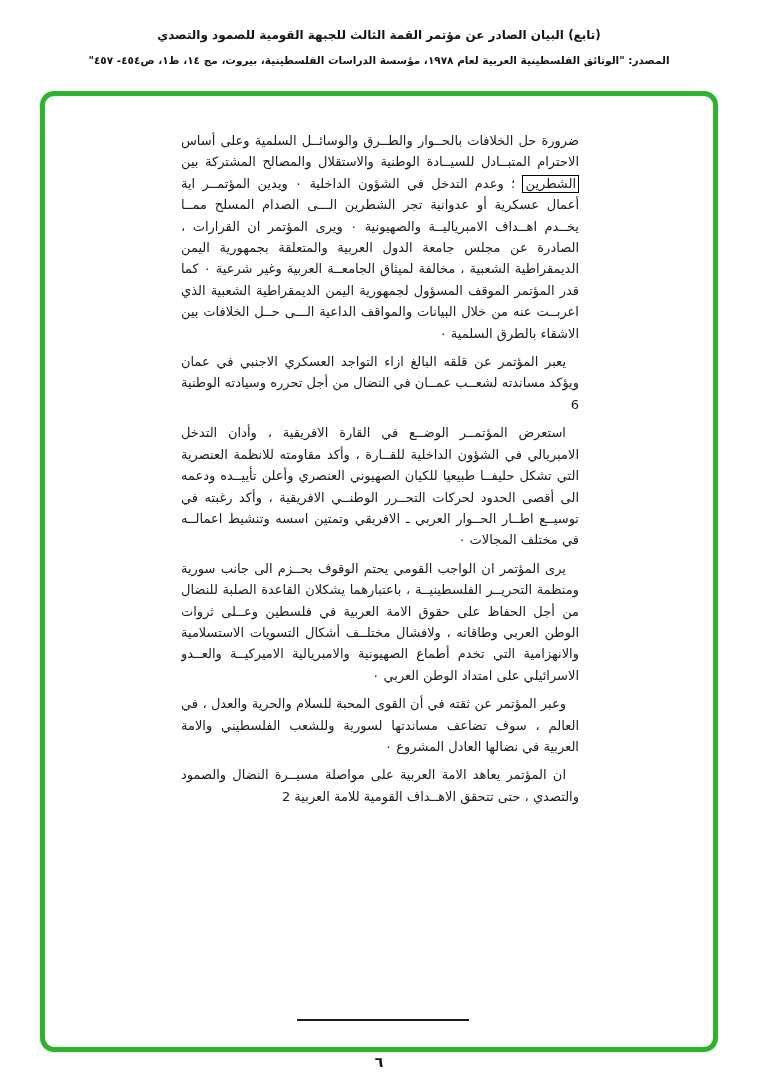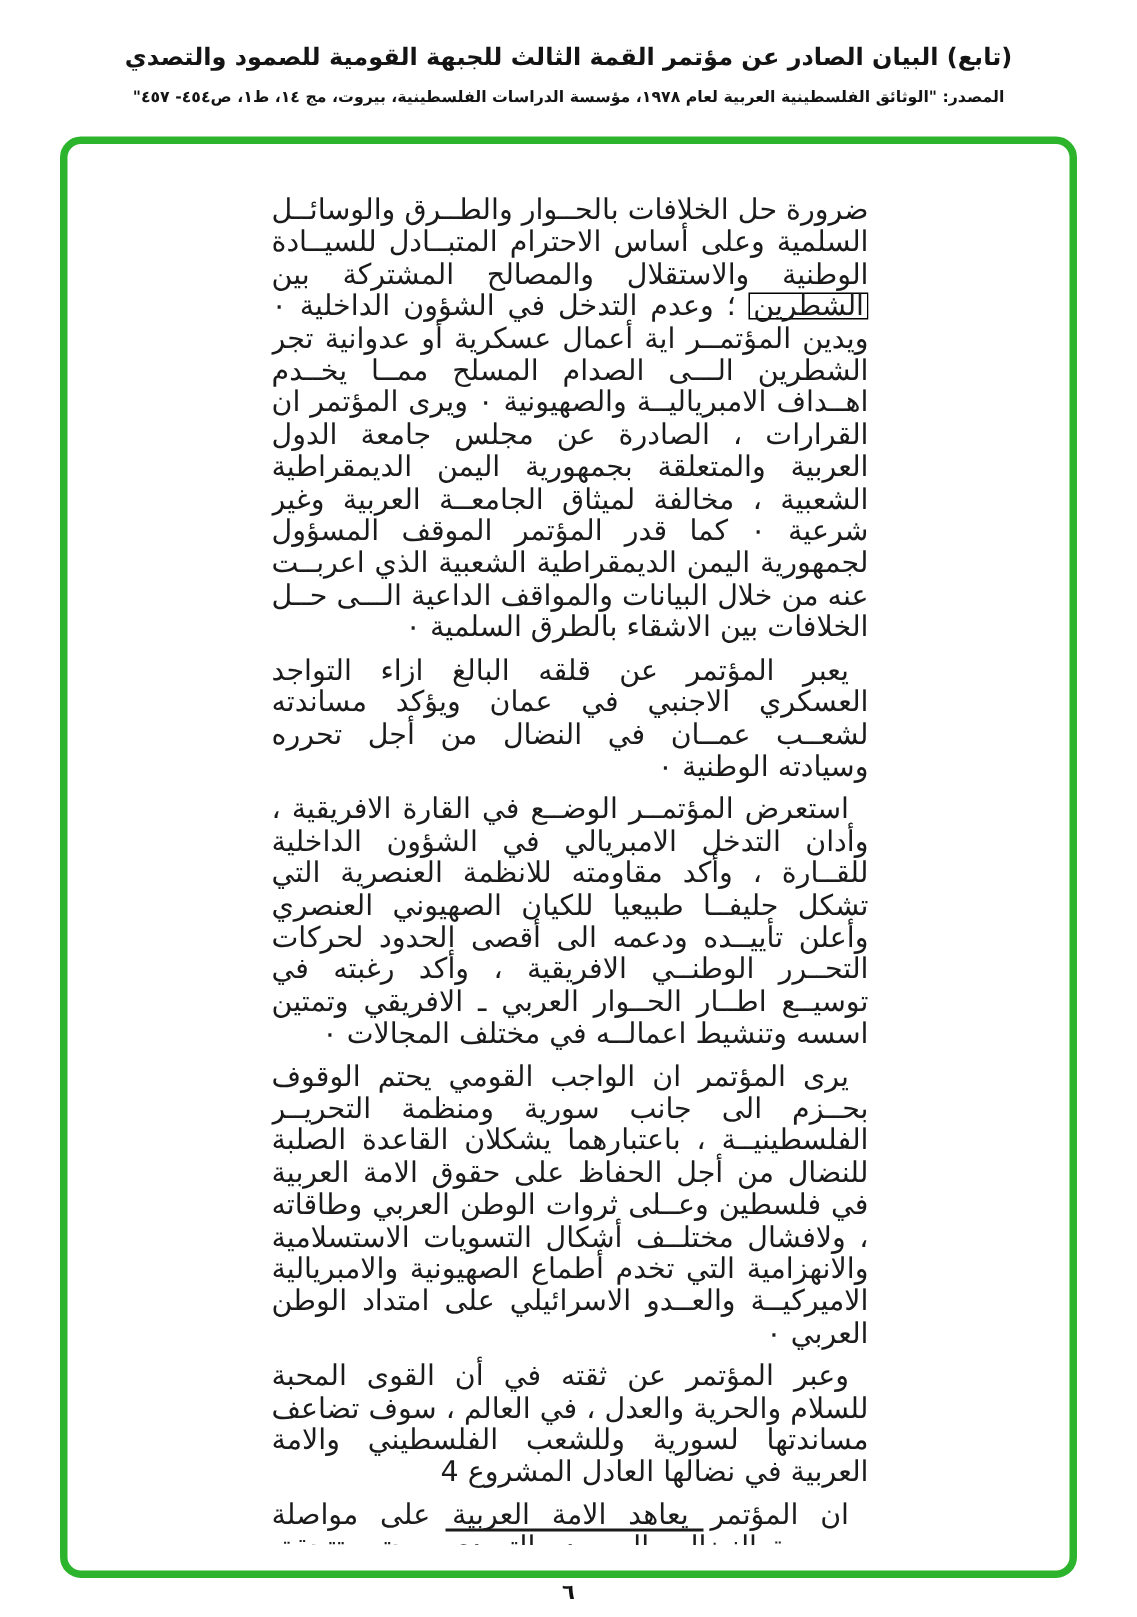--- a/index.html
+++ b/index.html
@@ -16,21 +16,21 @@
     background: #ffffff;
   }
   .doc-header {
     position: absolute; top: 28px; left: 0;
     width: 100%;
     direction: rtl;
     text-align: center;
     color: #141414;
   }
   .doc-title {
-    font-size: 16px;
+    font-size: 12px;
     font-weight: bold;
   }
   .doc-source {
     font-size: 10.5px;
     font-weight: bold;
     margin-top: 12px;
   }
   .frame {
     position: absolute;
     left: 40px; top: 91px;
@@ -39,21 +39,21 @@
     border-radius: 14px;
     background: #ffffff;
   }
   .body-col {
     position: absolute;
     top: 34px; right: 134px;
     width: 398px;
     max-height: 900px;
     direction: rtl;
     text-align: justify;
-    font-size: 19px;
+    font-size: 13px;
     line-height: 21.4px;
     color: #1b1b1b;
     overflow: hidden;
   }
   .para { margin-bottom: 7px; }
   .para.indent { text-indent: 13px; }
   .boxed {
     border: 1.5px solid #000;
     padding: 0 2px;
     display: inline-block;
@@ -83,27 +83,27 @@
   <div class="doc-header">
     <div class="doc-title">(تابع)  البيان الصادر عن مؤتمر القمة الثالث للجبهة القومية للصمود والتصدي</div>
     <div class="doc-source">المصدر: "الوثائق الفلسطينية العربية لعام ١٩٧٨، مؤسسة الدراسات الفلسطينية، بيروت، مج ١٤، ط١، ص٤٥٤- ٤٥٧"</div>
   </div>
 
   <div class="frame">
     <div class="body-col" dir="rtl">
 
       <p class="para"><span>ضرورة حل الخلافات بالحــوار والطــرق والوسائــل السلمية وعلى أساس الاحترام المتبــادل للسيــادة الوطنية والاستقلال والمصالح المشتركة بين </span><span class="boxed">الشطرين</span><span> ؛ وعدم التدخل في الشؤون الداخلية ٠ ويدين المؤتمــر اية أعمال عسكرية أو عدوانية تجر الشطرين الـــى الصدام المسلح ممــا يخــدم اهــداف الامبرياليــة والصهيونية ٠ ويرى المؤتمر ان القرارات ، الصادرة عن مجلس جامعة الدول العربية والمتعلقة بجمهورية اليمن الديمقراطية الشعبية ، مخالفة لميثاق الجامعــة العربية وغير شرعية ٠ كما قدر المؤتمر الموقف المسؤول لجمهورية اليمن الديمقراطية الشعبية الذي اعربــت عنه من خلال البيانات والمواقف الداعية الـــى حــل الخلافات بين الاشقاء بالطرق السلمية ٠</span></p>
 
-      <p class="para indent">يعبر المؤتمر عن قلقه البالغ ازاء التواجد العسكري الاجنبي في عمان ويؤكد مساندته لشعــب عمــان في النضال من أجل تحرره وسيادته الوطنية ٠</p>
+      <p class="para indent">يعبر المؤتمر عن قلقه البالغ ازاء التواجد العسكري الاجنبي في عمان ويؤكد مساندته لشعــب عمــان في النضال من أجل تحرره وسيادته الوطنية 6</p>
 
       <p class="para indent">استعرض المؤتمــر الوضــع في القارة الافريقية ، وأدان التدخل الامبريالي في الشؤون الداخلية للقــارة ، وأكد مقاومته للانظمة العنصرية التي تشكل حليفــا طبيعيا للكيان الصهيوني العنصري وأعلن تأييــده ودعمه الى أقصى الحدود لحركات التحــرر الوطنــي الافريقية ، وأكد رغبته في توسيــع اطــار الحــوار العربي ـ الافريقي وتمتين اسسه وتنشيط اعمالــه في مختلف المجالات ٠</p>
 
       <p class="para indent">يرى المؤتمر ان الواجب القومي يحتم الوقوف بحــزم الى جانب سورية ومنظمة التحريــر الفلسطينيــة ، باعتبارهما يشكلان القاعدة الصلبة للنضال من أجل الحفاظ على حقوق الامة العربية في فلسطين وعــلى ثروات الوطن العربي وطاقاته ، ولافشال مختلــف أشكال التسويات الاستسلامية والانهزامية التي تخدم أطماع الصهيونية والامبريالية الاميركيــة والعــدو الاسرائيلي على امتداد الوطن العربي ٠</p>
 
-      <p class="para indent">وعبر المؤتمر عن ثقته في أن القوى المحبة للسلام والحرية والعدل ، في العالم ، سوف تضاعف مساندتها لسورية وللشعب الفلسطيني والامة العربية في نضالها العادل المشروع 4</p>
+      <p class="para indent">وعبر المؤتمر عن ثقته في أن القوى المحبة للسلام والحرية والعدل ، في العالم ، سوف تضاعف مساندتها لسورية وللشعب الفلسطيني والامة العربية في نضالها العادل المشروع ٠</p>
 
       <p class="para indent">ان المؤتمر يعاهد الامة العربية على مواصلة مسيــرة النضال والصمود والتصدي ، حتى تتحقق الاهــداف القومية للامة العربية 2</p>
 
     </div>
 
     <div class="divider"></div>
   </div>
 
   <div class="page-num">٦</div>
 

